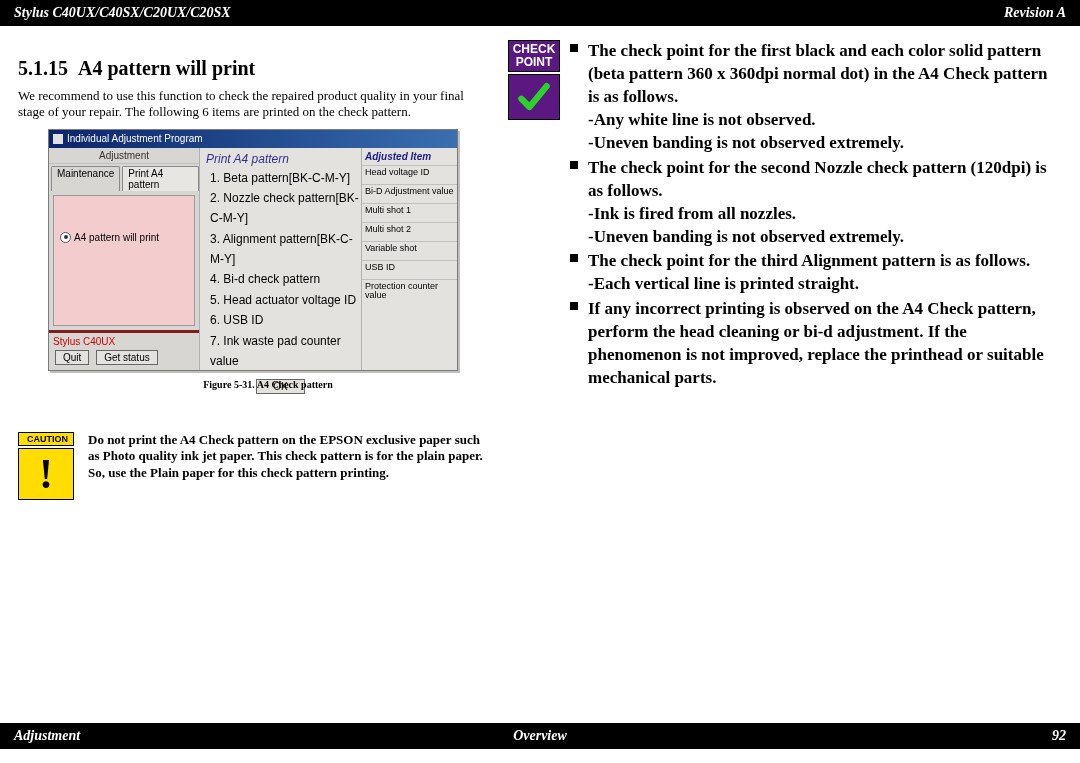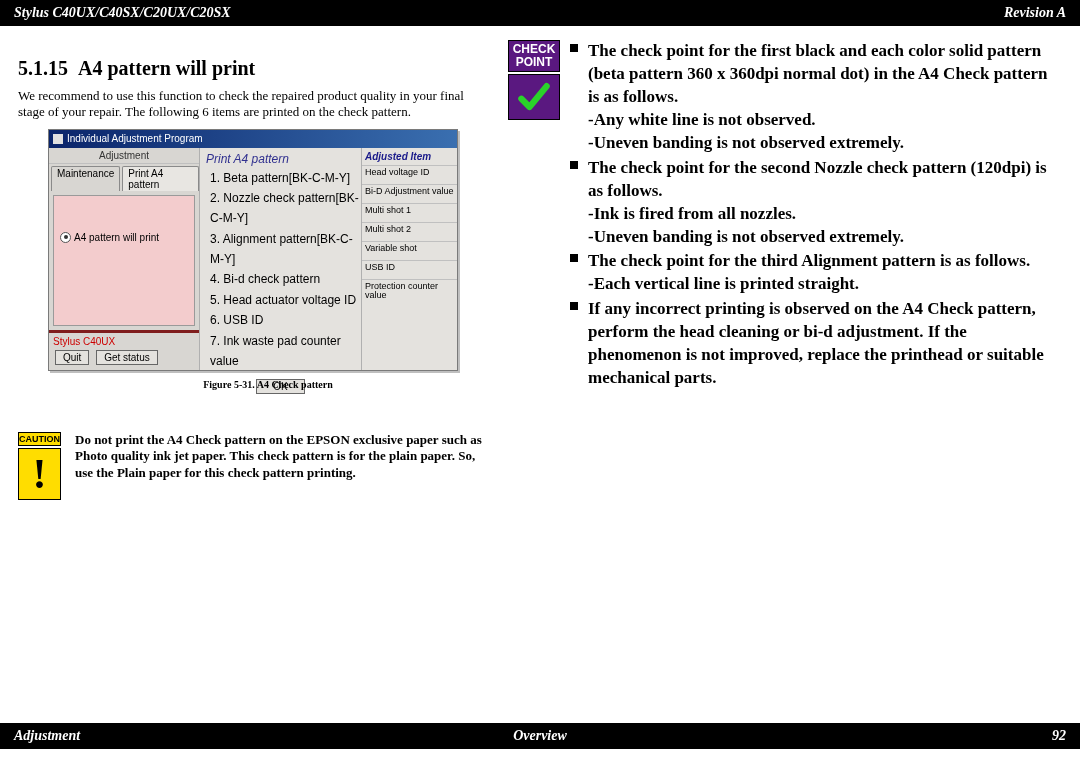--- a/index.html
+++ b/index.html
@@ -202,21 +202,21 @@
   .caution-icon {
     width: 56px;
   }
   .caution-label {
     background: #ffdd00;
     color: #000;
     font-size: 9px;
     font-family: Arial, sans-serif;
     font-weight: bold;
     text-align: center;
-    padding: 1px 0;
+    padding: 1px 8px;
     border: 1px solid #000;
     margin-bottom: 2px;
   }
   .caution-bang {
     background: #ffdd00;
     border: 1px solid #000;
     height: 50px;
     display: flex;
     align-items: center;
     justify-content: center;

